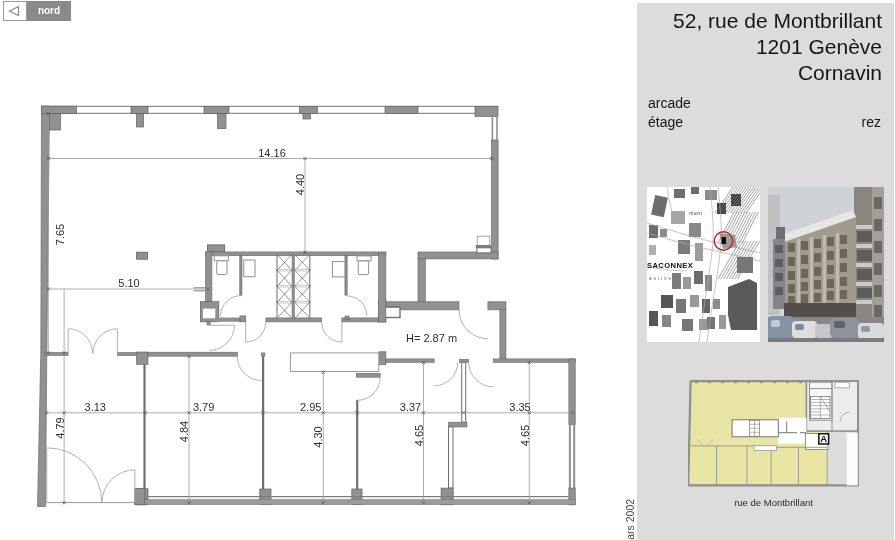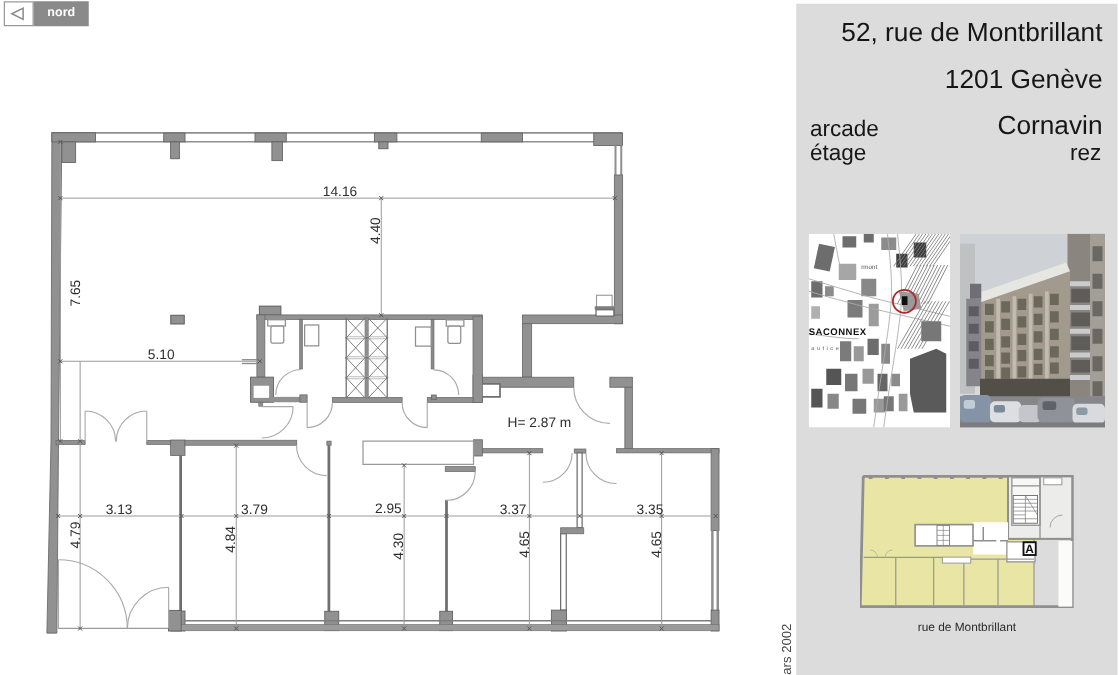--- a/index.html
+++ b/index.html
@@ -234,22 +234,22 @@
 <text transform="translate(188,431.5) rotate(-90)" text-anchor="middle">4.84</text>
 <text transform="translate(322.3,437) rotate(-90)" text-anchor="middle">4.30</text>
 <text transform="translate(422.8,435.5) rotate(-90)" text-anchor="middle">4.65</text>
 <text transform="translate(528.6,435.5) rotate(-90)" text-anchor="middle">4.65</text>
 </g>
 <text x="406" y="341.5" font-family="Liberation Sans, sans-serif" font-size="11" fill="#2e2e2e">H= 2.87 m</text>
 </g>
 </svg>
 
 <div class="abs" style="left:637px;top:3px;width:257px;height:537px;background:#dcdcdc;">
-  <div style="position:absolute;top:5px;right:12px;text-align:right;font-size:21px;line-height:37px;color:#161616;">52, rue de Montbrillant<br>1201 Genève<br>Cornavin</div>
-  <div style="position:absolute;top:91px;left:11px;right:13px;font-size:18px;line-height:19.1px;color:#161616;">
+  <div style="position:absolute;top:5px;right:12px;text-align:right;font-size:21px;line-height:26px;color:#161616;">52, rue de Montbrillant<br>1201 Genève<br>Cornavin</div>
+  <div style="position:absolute;top:91px;left:11px;right:13px;font-size:14px;line-height:19.1px;color:#161616;">
     <div>arcade</div>
     <div>étage<span style="float:right;margin-left:22px;">rez</span></div>
   </div>
 
   <svg class="abs" style="left:10px;top:184px;" width="113" height="155" viewBox="0 0 113 155">
     <rect x="0" y="0" width="113" height="155" fill="#ffffff"></rect>
     <g id="map">
     <g fill="#6d6d6d" stroke="none">
       <rect x="6" y="9" width="13" height="20" transform="rotate(12 12 19)"></rect>
       <rect x="27" y="2" width="11" height="9"></rect>

